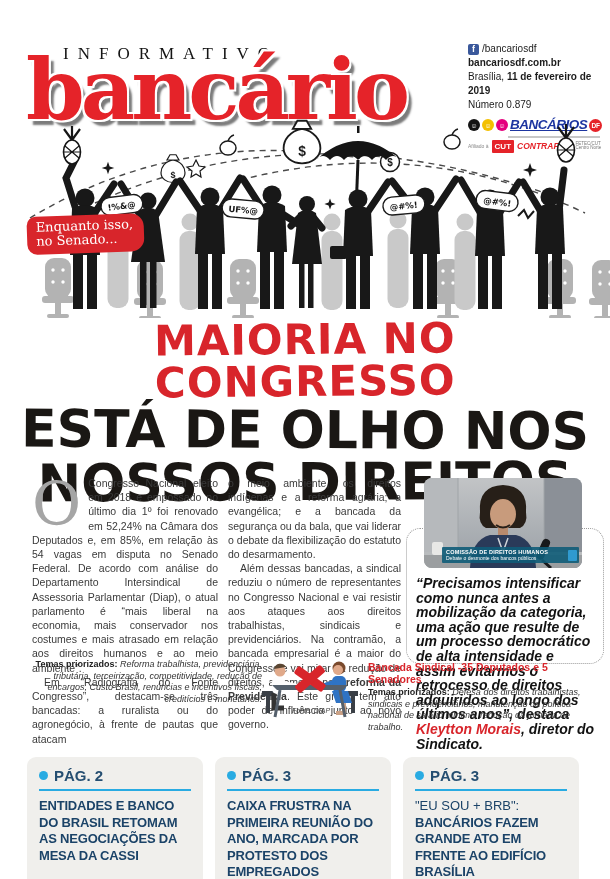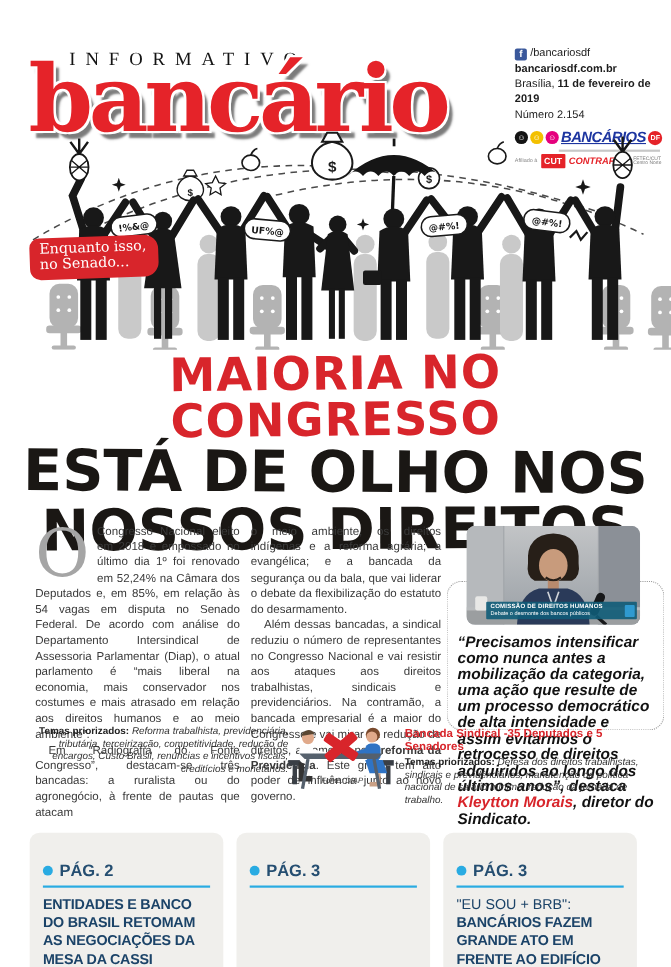--- a/index.html
+++ b/index.html
@@ -78,41 +78,41 @@
   .banc-title{color:#d8252b;font-weight:bold;font-size:10.5px;margin-bottom:2px;}
   .banc-text{font-size:9px;font-style:italic;line-height:11.6px;color:#333;}
   .banc-label{font-weight:bold;font-style:normal;color:#222;}
   .banc-center{position:absolute;left:260px;top:655px;width:100px;height:70px;}
   .fonte{position:absolute;left:32px;top:52px;font-size:7px;font-style:italic;color:#444;}
 
   
   .cards{position:absolute;left:27px;top:757px;width:556px;display:flex;gap:12px;align-items:stretch;}
   .card{width:176px;background:#f0efec;border-radius:9px;padding:10px 12px 12px;box-sizing:border-box;}
   .page-row{display:flex;align-items:center;gap:6px;color:#254e71;font-weight:bold;font-size:15px;
-            padding-bottom:5px;border-bottom:2.5px solid #29abe2;margin-bottom:7px;margin-top:16px;}
+            padding-bottom:5px;border-bottom:2.5px solid #29abe2;margin-bottom:7px;}
   .dot{width:9px;height:9px;border-radius:50%;background:#29abe2;flex:0 0 auto;}
   .card-pre{color:#1b4368;font-size:13px;line-height:16.5px;}
   .card-title{color:#1b4368;font-weight:bold;font-size:13px;line-height:16.5px;letter-spacing:-.2px;}
 </style>
 </head>
 <body>
 
 <div class="page">
 
   <div class="kicker">INFORMATIVO</div>
   <h1 class="mast-title">bancário</h1>
 
   <div class="mast-info">
     <div class="fb-row">
       <span class="fb-icon">f</span>
       <span>/bancariosdf</span>
     </div>
     <div class="site">bancariosdf.com.br</div>
     <div class="dateline"><span>Brasília,</span> <b>11 de fevereiro de 2019</b></div>
-    <div>Número 2.154</div>
+    <div>Número 0.879</div>
     <div class="logo-row">
       <span class="lc lc1">☺</span>
       <span class="lc lc2">☺</span>
       <span class="lc lc3">☺</span>
       <span class="logo-banc">BANCÁRIOS</span>
       <span class="logo-df">DF</span>
     </div>
     <div class="micro-line"></div>
     <div class="logo-row2">
       <span class="aff">Afiliado à</span>
@@ -380,20 +380,21 @@
         <span class="dot"></span>
         <span>PÁG. 2</span>
       </div>
       <div class="card-title">ENTIDADES E BANCO DO BRASIL RETOMAM AS NEGOCIAÇÕES DA MESA DA CASSI</div>
     </div>
     <div class="card">
       <div class="page-row">
         <span class="dot"></span>
         <span>PÁG. 3</span>
       </div>
+      <div class="card-title">CAIXA FRUSTRA NA PRIMEIRA REUNIÃO DO ANO, MARCADA POR PROTESTO DOS EMPREGADOS</div>
     </div>
     <div class="card">
       <div class="page-row">
         <span class="dot"></span>
         <span>PÁG. 3</span>
       </div>
       <div class="card-pre">"EU SOU + BRB":</div>
       <div class="card-title">BANCÁRIOS FAZEM GRANDE ATO EM FRENTE AO EDIFÍCIO BRASÍLIA</div>
     </div>
   </div>

